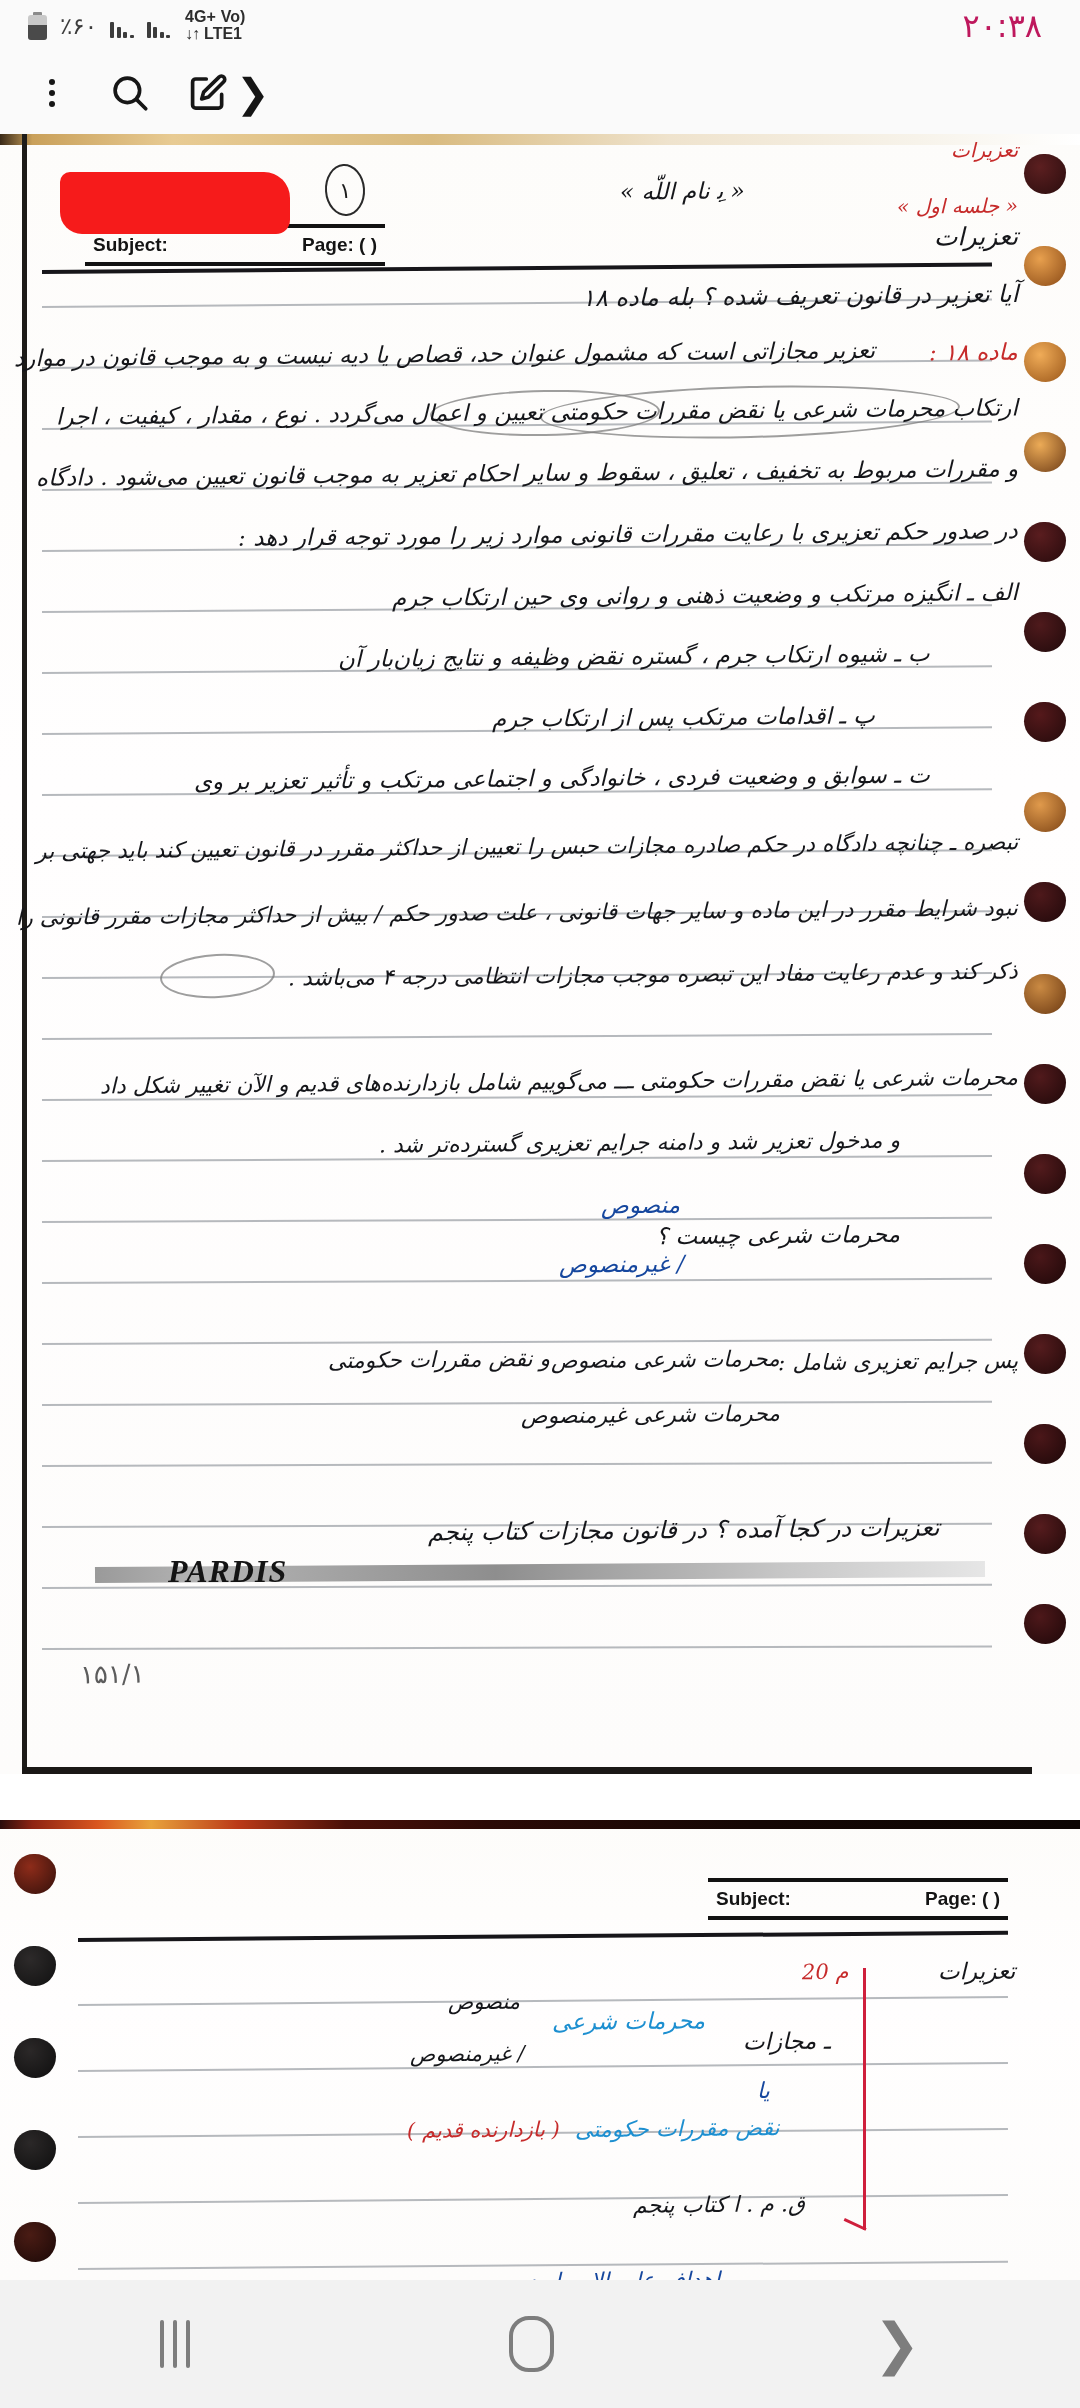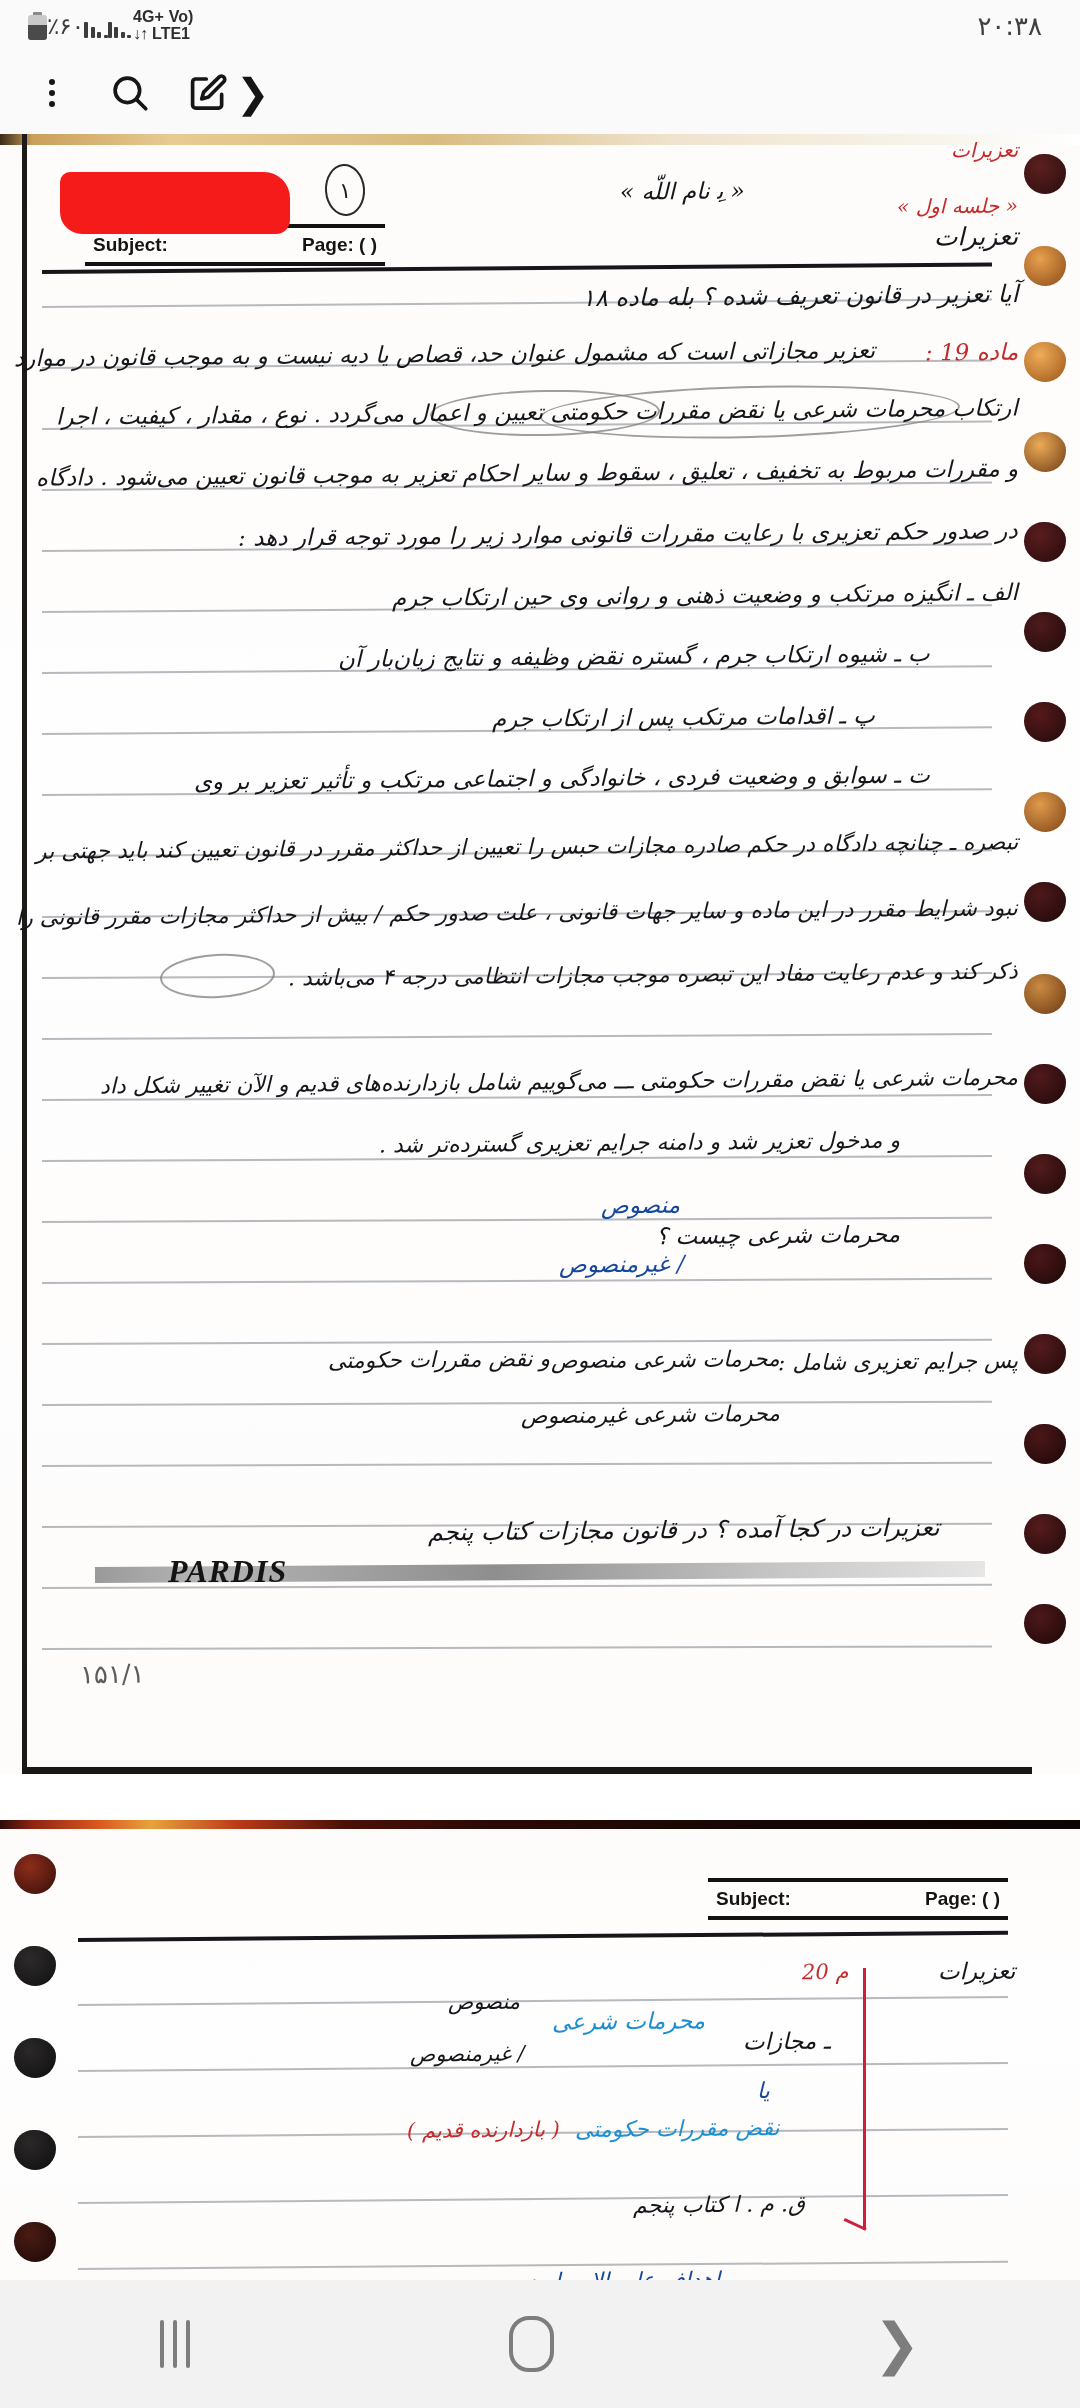--- a/index.html
+++ b/index.html
@@ -11,37 +11,37 @@
     position:relative;
   }
 
   
   .statusbar{
     position:absolute; top:0; left:0; width:1080px; height:52px;
     background:#fafafa;
     display:flex; align-items:center; justify-content:space-between;
     padding:0 38px 0 28px;
   }
-  .sb-left{ display:flex; align-items:center; gap:0; }
+  .sb-left{ display:flex; align-items:center; gap:13px; }
   .batt{ position:relative; width:19px; height:28px; }
   .batt-cap{ position:absolute; top:0; left:5px; width:9px; height:3px; background:#8b8b8b; border-radius:1px 1px 0 0;}
   .batt-body{ position:absolute; top:3px; left:0; width:19px; height:25px; background:#c9c9c9; border-radius:3px; overflow:hidden;}
   .batt-fill{ position:absolute; bottom:0; left:0; width:19px; height:60%; background:#4a4a4a; }
   .pct{ font-size:23px; color:#3c3c3c; letter-spacing:0px; direction:rtl; font-family:"DejaVu Sans", sans-serif;}
   .bars{ display:flex; align-items:flex-end; gap:2.5px; height:24px; }
   .bars i{ display:block; width:4px; background:#3c3c3c; border-radius:1px;}
   .bars i:nth-child(1){height:16px}
   .bars i:nth-child(2){height:11px}
   .bars i:nth-child(3){height:6px}
   .bars i:nth-child(4){height:3px}
   .netcol{ display:flex; flex-direction:column; justify-content:center; line-height:1.05; margin-left:2px;}
   .netrow{ display:flex; align-items:center; gap:5px; }
   .netrow span{ font-size:16px; font-weight:bold; color:#2d2d2d; font-family:"Liberation Sans", sans-serif;}
   .arrows{ font-size:15px; font-weight:bold; color:#2d2d2d; letter-spacing:-1px;}
-  .clock{ font-size:26px; color:#404040; direction:rtl; font-family:"DejaVu Sans", sans-serif;}
+  .clock{ font-size:32px; color:#be185d; direction:rtl; font-family:"DejaVu Sans", sans-serif;}
 
   
   .appbar{
     position:absolute; top:52px; left:0; width:1080px; height:82px;
     background:#fafafa;
     display:flex; align-items:center; flex-direction:row;
     padding:0 30px 0 30px;
   }
   .hdr-title{
     flex:1; text-align:right; direction:rtl;
@@ -291,21 +291,21 @@
     <div class="rule thin" style="top:1209px; width:950px; transform:rotate(-0.25deg);"></div>
     <div class="rule thin" style="top:1270px; width:950px; transform:rotate(-0.2deg);"></div>
     <div class="rule thin" style="top:1331px; width:950px; transform:rotate(-0.2deg);"></div>
     <div class="rule thin" style="top:1392px; width:950px; transform:rotate(-0.2deg);"></div>
     <div class="rule thin" style="top:1453px; width:950px; transform:rotate(-0.2deg);"></div>
     <div class="rule thin" style="top:1514px; width:950px; transform:rotate(-0.15deg);"></div>
 
     <div class="hw ink-black" style="right:62px; top:88px; font-size:25px;">تعزیرات</div>
     <div class="hw ink-black" style="right:62px; top:148px; font-size:24px;">آیا تعزیر در قانون تعریف شده ؟ بله ماده ۱۸</div>
 
-    <div class="hw ink-red" style="right:62px; top:205px; font-size:23px;">ماده 19 :</div>
+    <div class="hw ink-red" style="right:62px; top:205px; font-size:23px;">ماده ۱۸ :</div>
     <div class="hw ink-black" style="right:205px; top:207px; font-size:23px;">تعزیر مجازاتی است که مشمول عنوان حد، قصاص یا دیه نیست و به موجب قانون در موارد</div>
 
     <div class="ellipse-mark" style="right:120px; top:252px; width:420px; height:52px; transform:rotate(-1.5deg);"></div>
     <div class="ellipse-mark" style="right:420px; top:256px; width:230px; height:46px; transform:rotate(-1deg);"></div>
     <div class="hw ink-black" style="right:62px; top:265px; font-size:23px;">ارتکاب محرمات شرعی یا نقض مقررات حکومتی تعیین و اعمال می‌گردد . نوع ، مقدار ، کیفیت ، اجرا</div>
 
     <div class="hw ink-black" style="right:62px; top:326px; font-size:23px;">و مقررات مربوط به تخفیف ، تعلیق ، سقوط و سایر احکام تعزیر به موجب قانون تعیین می‌شود . دادگاه</div>
     <div class="hw ink-black" style="right:62px; top:387px; font-size:23px;">در صدور حکم تعزیری با رعایت مقررات قانونی موارد زیر را مورد توجه قرار دهد :</div>
 
     <div class="hw ink-black" style="right:62px; top:448px; font-size:23px;">الف ـ انگیزه مرتکب و وضعیت ذهنی و روانی وی حین ارتکاب جرم</div>

